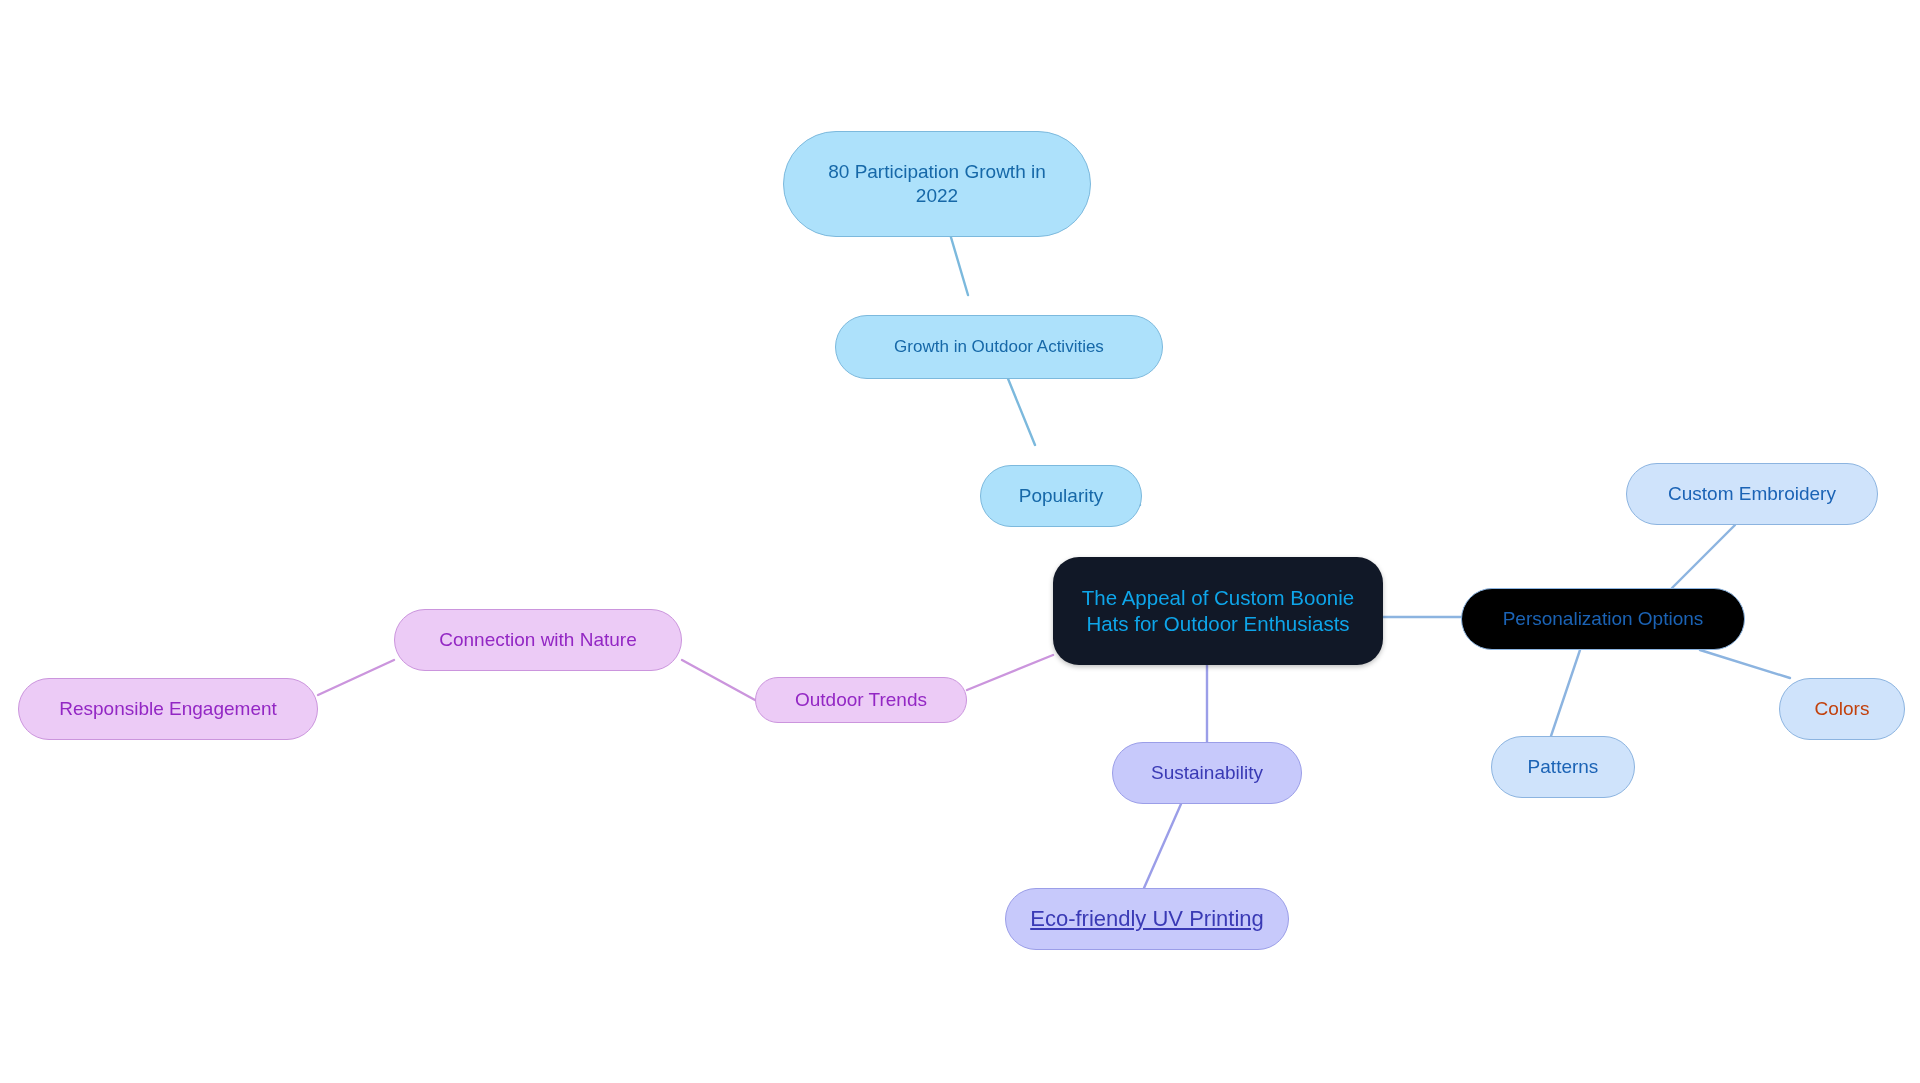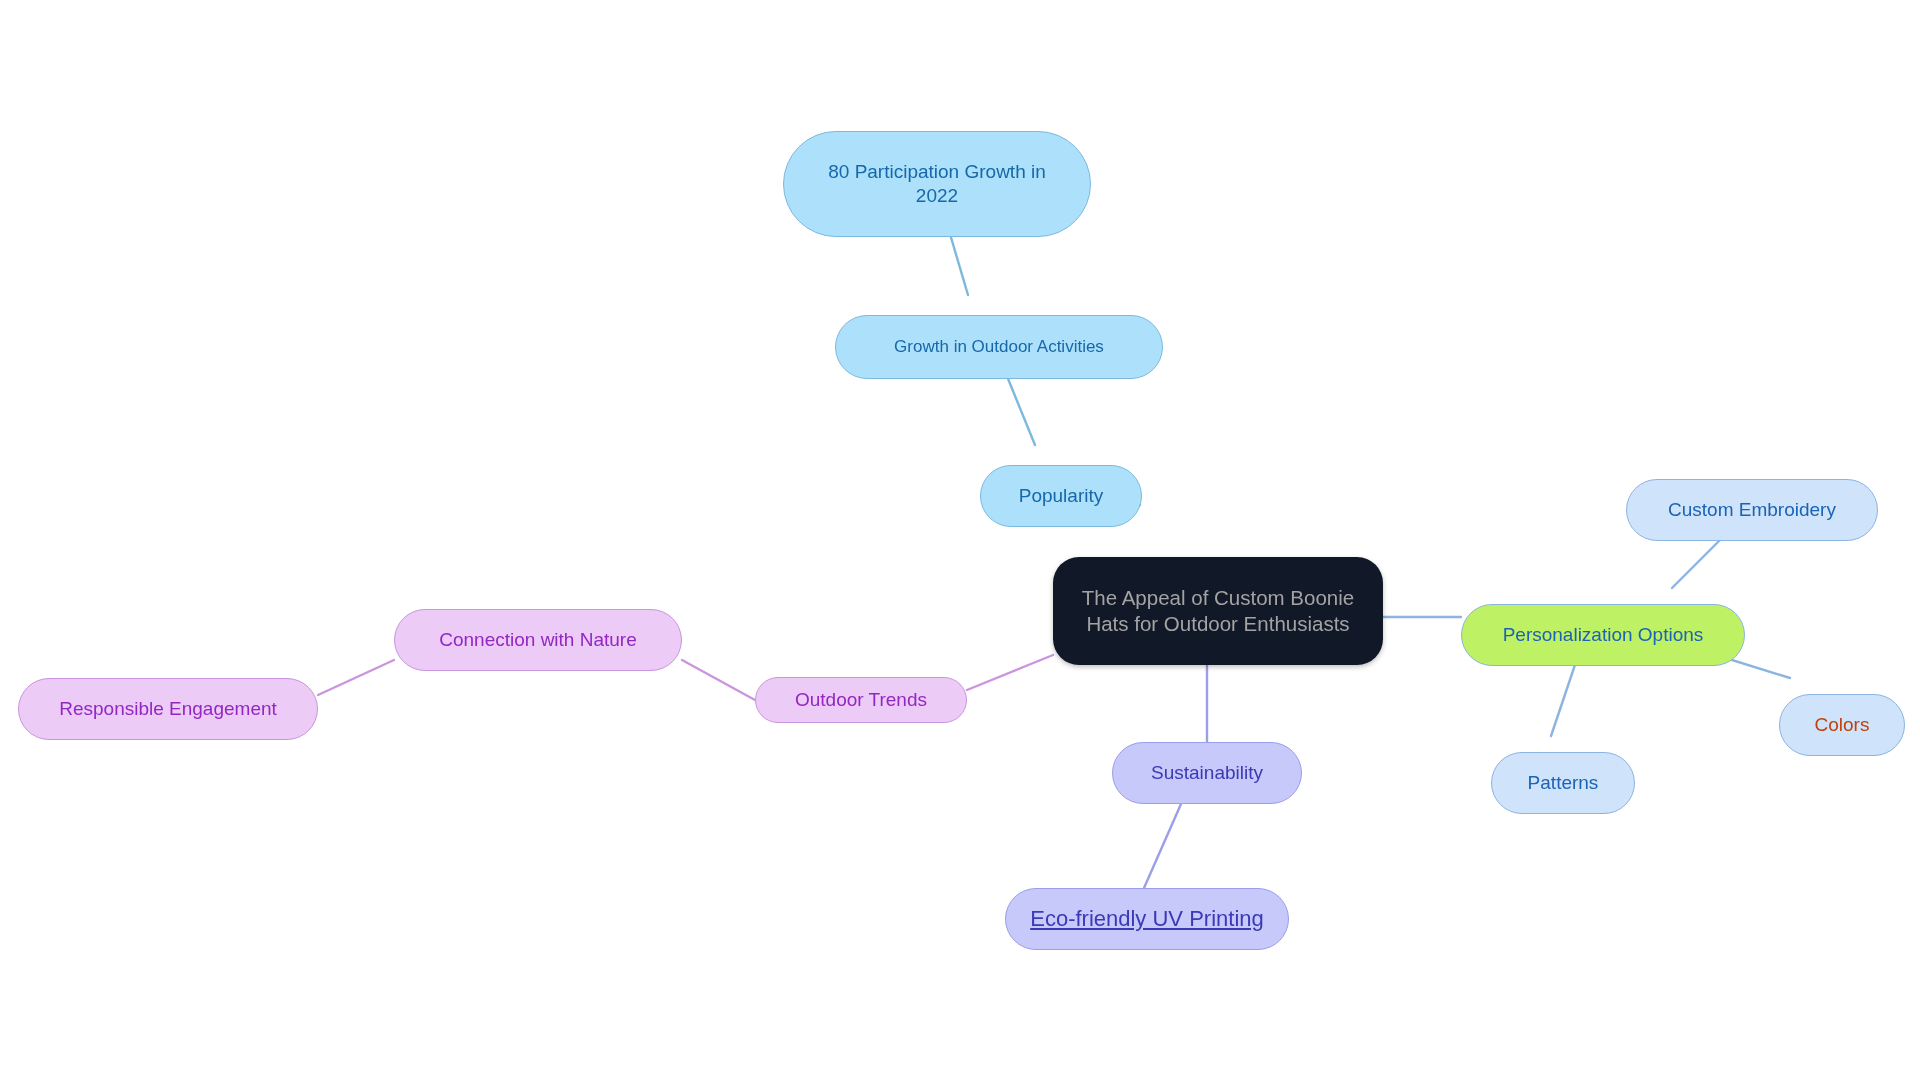--- a/index.html
+++ b/index.html
@@ -51,21 +51,20 @@
   .n-blue1 {
     background: #ade1fb;
     border-color: #7cb9dd;
     color: #1668a8;
     margin-top: 20px;
   }
   .n-blue2 {
     background: #cfe3fb;
     border-color: #8cb4e0;
     color: #1b63b5;
-    margin-top: 16px;
   }
   .n-purple {
     background: #c7c9fb;
     border-color: #9b9ee8;
     color: #3a3ab5;
   }
   .n-pink {
     background: #eccbf6;
     border-color: #cb95dd;
     color: #9327c4;
@@ -86,27 +85,27 @@
       <path d="M 1672 588 L 1735 525" fill="none" stroke="#8cb4e0" stroke-width="2.4" stroke-linecap="round"></path>
       <path d="M 1580 650 L 1551 736" fill="none" stroke="#8cb4e0" stroke-width="2.4" stroke-linecap="round"></path>
       <path d="M 1700 650 L 1790 678" fill="none" stroke="#8cb4e0" stroke-width="2.4" stroke-linecap="round"></path>
       <path d="M 1207 665 L 1207 742" fill="none" stroke="#9b9ee8" stroke-width="2.4" stroke-linecap="round"></path>
       <path d="M 1181 804 L 1144 888" fill="none" stroke="#9b9ee8" stroke-width="2.4" stroke-linecap="round"></path>
       <path d="M 1053 655 L 967 690" fill="none" stroke="#cb95dd" stroke-width="2.4" stroke-linecap="round"></path>
       <path d="M 755 700 L 682 660" fill="none" stroke="#cb95dd" stroke-width="2.4" stroke-linecap="round"></path>
       <path d="M 394 660 L 318 695" fill="none" stroke="#cb95dd" stroke-width="2.4" stroke-linecap="round"></path>
     </svg>
   <div id="nodes-layer">
-      <div class="node root-node n-root-shadow" style="left: 1053px; top: 557px; width: 330px; height: 108px; font-size: 20.5px; background: rgb(17, 24, 39); color: #a3a3a3; justify-content: center;"><span>The Appeal of Custom Boonie
+      <div class="node root-node n-root-shadow" style="left: 1053px; top: 557px; width: 330px; height: 108px; font-size: 20.5px; background: rgb(17, 24, 39); color: #0ea5e9; justify-content: center;"><span>The Appeal of Custom Boonie
 Hats for Outdoor Enthusiasts</span></div>
       <div class="node n-blue1" style="left: 980px; top: 445px; width: 162px; height: 62px; font-size: 19px; background: rgb(173, 225, 251); border-color: rgb(124, 185, 221); color: rgb(22, 104, 168);"><span>Popularity</span></div>
       <div class="node n-blue1" style="left: 835px; top: 295px; width: 328px; height: 64px; font-size: 17px; background: rgb(173, 225, 251); border-color: rgb(124, 185, 221); color: rgb(22, 104, 168);"><span>Growth in Outdoor Activities</span></div>
       <div class="node n-blue1" style="left: 783px; top: 111px; width: 308px; height: 106px; font-size: 19px; background: rgb(173, 225, 251); border-color: rgb(124, 185, 221); color: rgb(22, 104, 168);"><span>80 Participation Growth in
 2022</span></div>
-      <div class="node n-blue2" style="left: 1461px; top: 588px; width: 284px; height: 62px; font-size: 19px; background: #bef264; border-color: rgb(140, 180, 224); color: rgb(27, 99, 181);"><span>Personalization Options</span></div>
+      <div class="node n-blue2" style="left: 1461px; top: 588px; width: 284px; height: 62px; font-size: 19px; background: #000000; border-color: rgb(140, 180, 224); color: rgb(27, 99, 181);"><span>Personalization Options</span></div>
       <div class="node n-blue2" style="left: 1626px; top: 463px; width: 252px; height: 62px; font-size: 19px; background: rgb(207, 227, 251); border-color: rgb(140, 180, 224); color: rgb(27, 99, 181);"><span>Custom Embroidery</span></div>
       <div class="node n-blue2" style="left: 1491px; top: 736px; width: 144px; height: 62px; font-size: 19px; background: rgb(207, 227, 251); border-color: rgb(140, 180, 224); color: rgb(27, 99, 181);"><span>Patterns</span></div>
       <div class="node n-blue2" style="left: 1779px; top: 678px; width: 126px; height: 62px; font-size: 19px; background: rgb(207, 227, 251); border-color: rgb(140, 180, 224); color: #c2410c;"><span>Colors</span></div>
       <div class="node n-purple" style="left: 1112px; top: 742px; width: 190px; height: 62px; font-size: 19px; background: rgb(199, 201, 251); border-color: rgb(155, 158, 232); color: rgb(58, 58, 181);"><span>Sustainability</span></div>
       <div class="node n-purple" style="left: 1005px; top: 888px; width: 284px; height: 62px; font-size: 22px; background: rgb(199, 201, 251); border-color: rgb(155, 158, 232); color: rgb(58, 58, 181); text-decoration: underline;"><span>Eco-friendly UV Printing</span></div>
       <div class="node n-pink" style="left: 755px; top: 677px; width: 212px; height: 46px; font-size: 19px; background: rgb(236, 203, 246); border-color: rgb(203, 149, 221); color: rgb(147, 39, 196);"><span>Outdoor Trends</span></div>
       <div class="node n-pink" style="left: 394px; top: 609px; width: 288px; height: 62px; font-size: 19px; background: rgb(236, 203, 246); border-color: rgb(203, 149, 221); color: rgb(147, 39, 196);"><span>Connection with Nature</span></div>
       <div class="node n-pink" style="left: 18px; top: 678px; width: 300px; height: 62px; font-size: 19px; background: rgb(236, 203, 246); border-color: rgb(203, 149, 221); color: rgb(147, 39, 196);"><span>Responsible Engagement</span></div>
     </div>
 </div>

